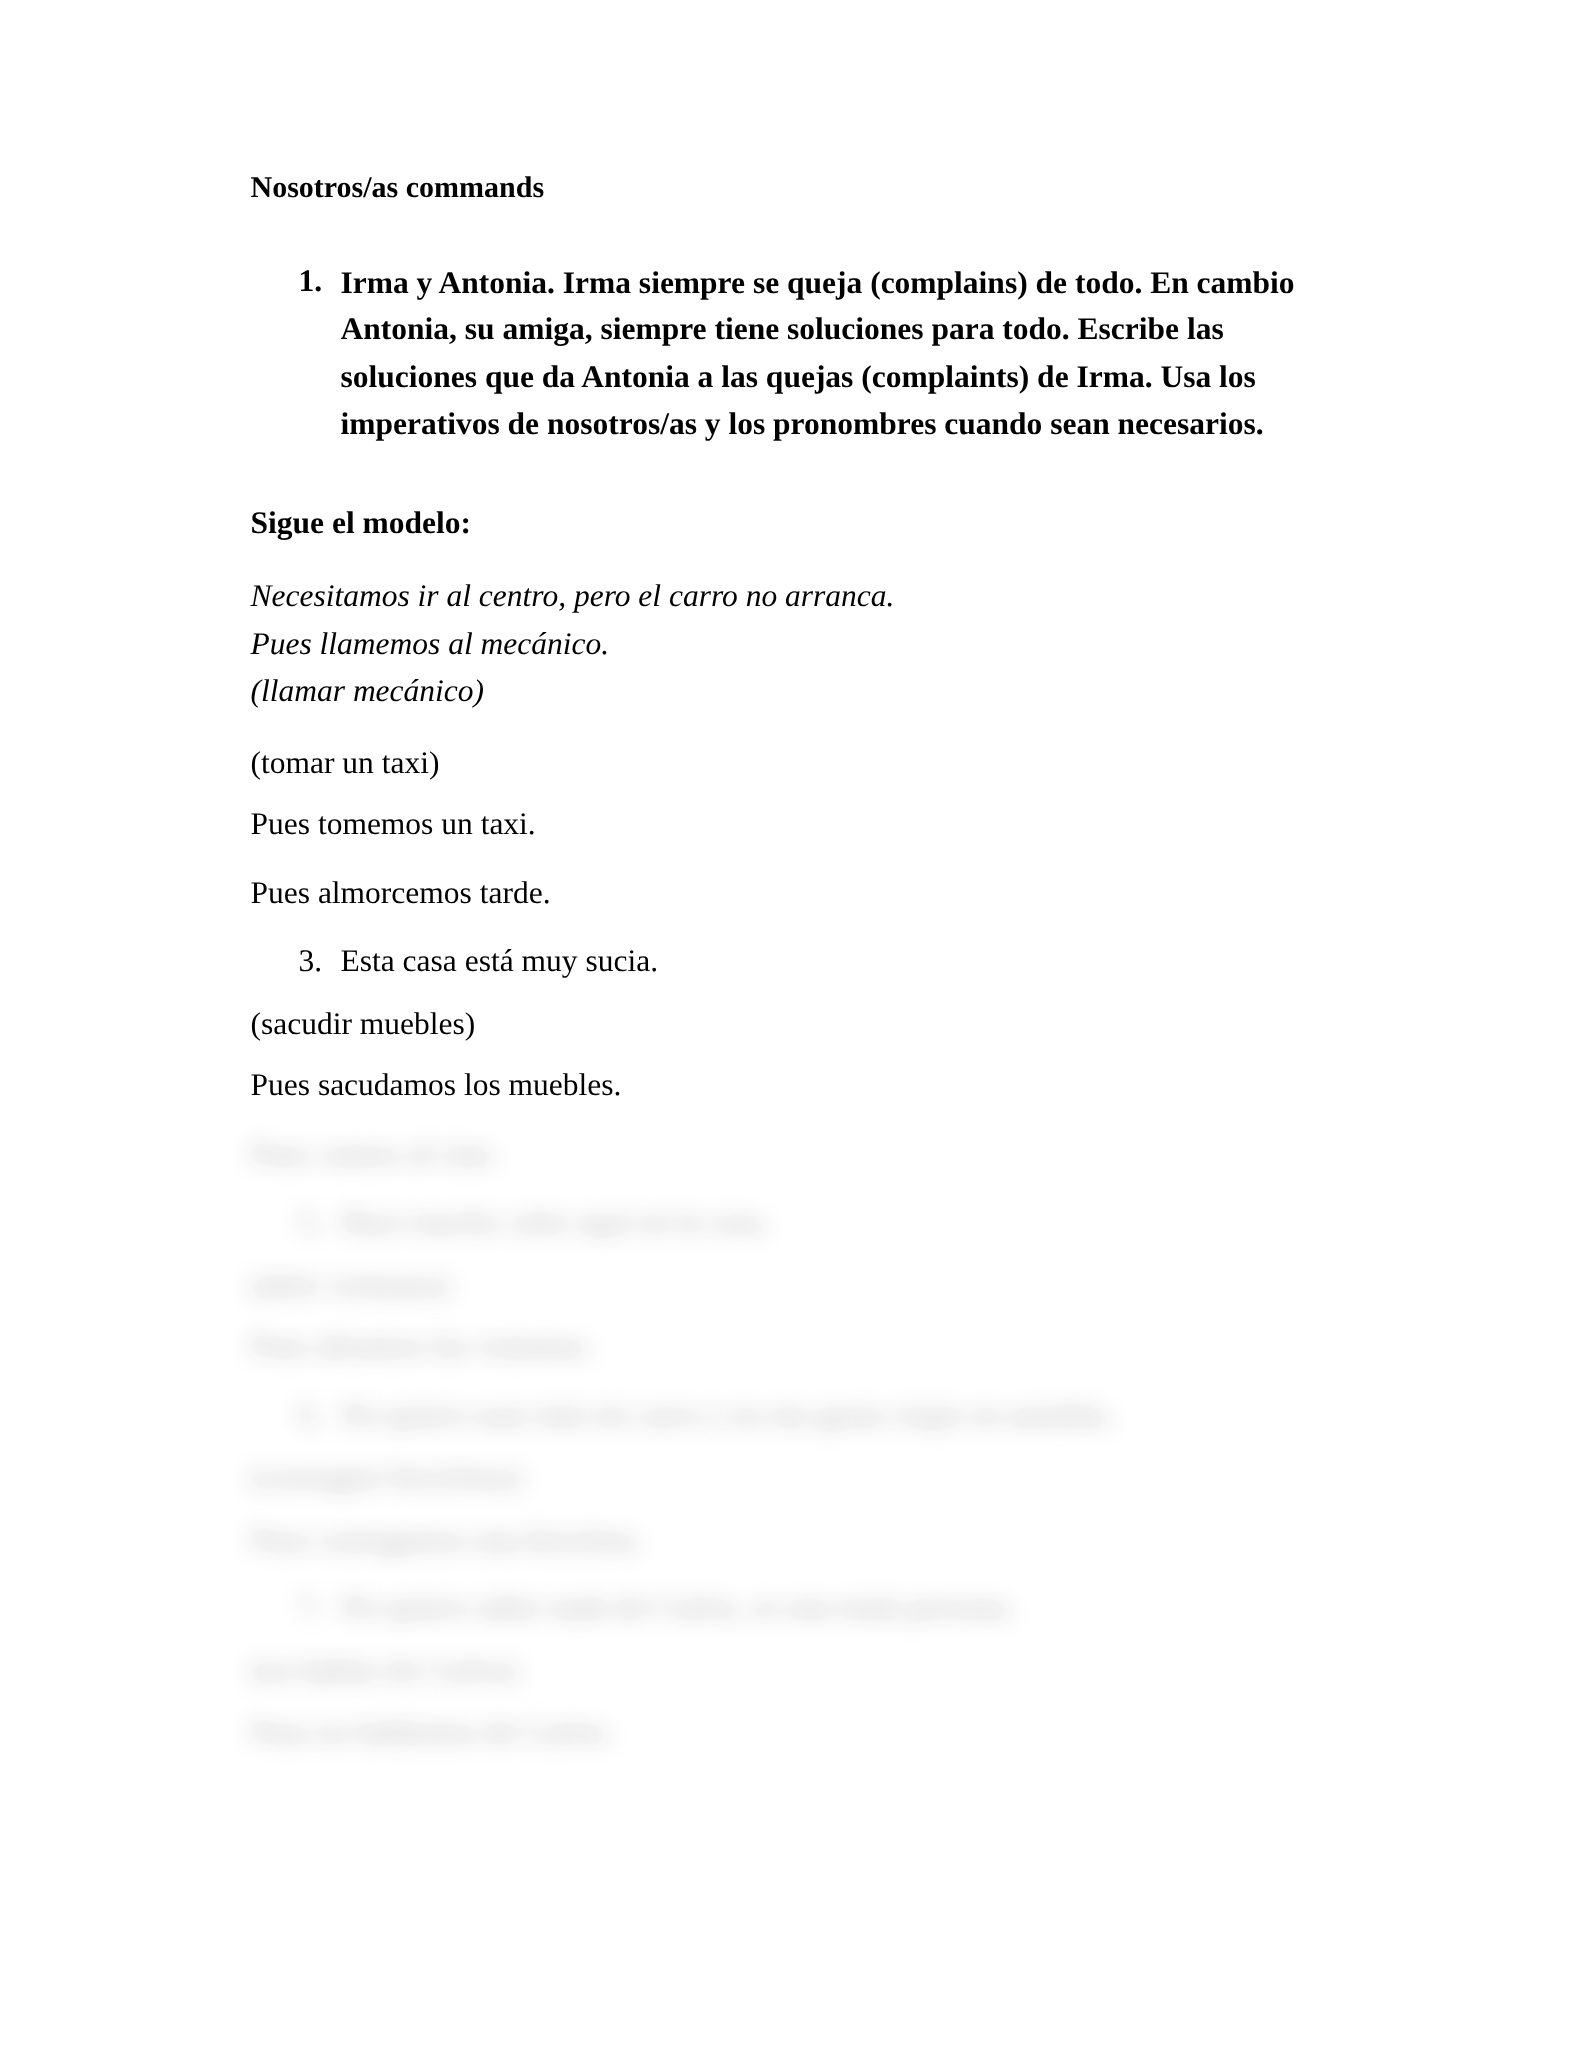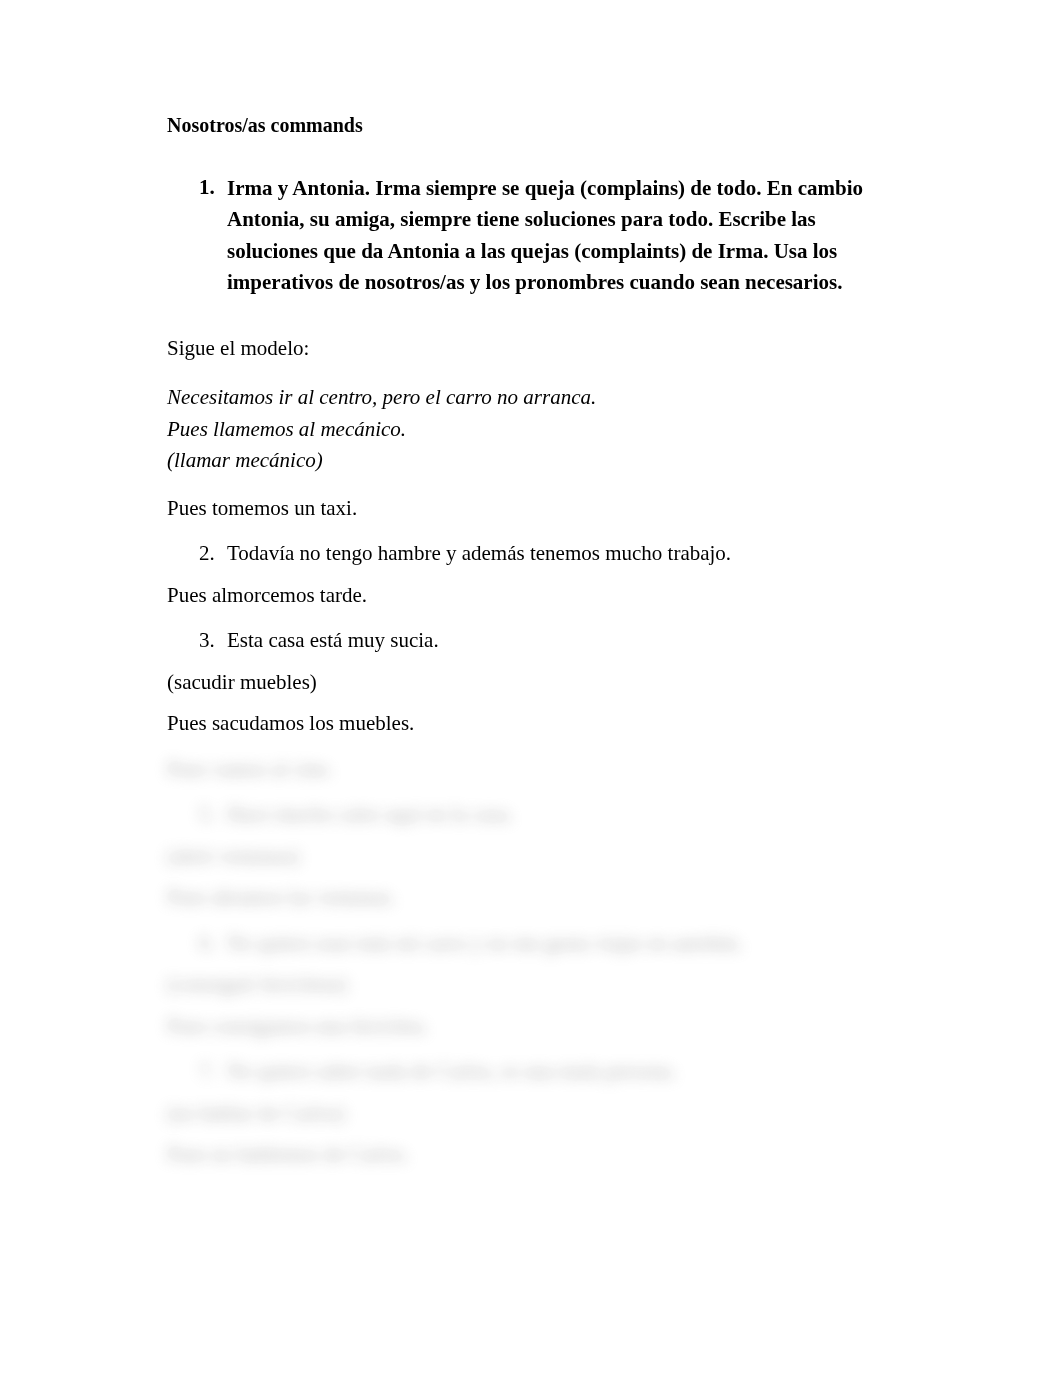--- a/index.html
+++ b/index.html
@@ -31,21 +31,21 @@
     .instructions .num {
       display: inline-block;
       width: 28px;
     }
     .instructions .txt {
       display: block;
       margin-left: 28px;
       margin-top: -31px;
     }
     .follow-model {
-      font-weight: normal;
+      font-weight: bold;
       margin-bottom: 18px;
     }
     .model {
       font-style: italic;
       margin-bottom: 16px;
     }
     .q-list {
       list-style: none;
     }
     .q-item {
@@ -87,27 +87,25 @@
 
 <div class="model">
   <div>Necesitamos ir al centro, pero el carro no arranca.</div>
   <div>Pues llamemos al mecánico.</div>
   <div>(llamar mecánico)</div>
 </div>
 
 <div class="q-list">
 
   <div class="q-item">
+    <div class="hint">(tomar un taxi)</div>
     <div class="answer">Pues  tomemos un taxi.</div>
   </div>
 
   <div class="q-item">
-    <div class="q-line">
-      <span class="qnum">2.</span><span>Todavía no tengo hambre y además tenemos mucho trabajo.</span>
-    </div>
     <div class="answer">Pues  almorcemos tarde.</div>
   </div>
 
   <div class="q-item">
     <div class="q-line">
       <span class="qnum">3.</span><span>Esta casa está muy sucia.</span>
     </div>
     <div class="hint">(sacudir muebles)</div>
     <div class="answer">Pues   sacudamos los muebles.</div>
   </div>

